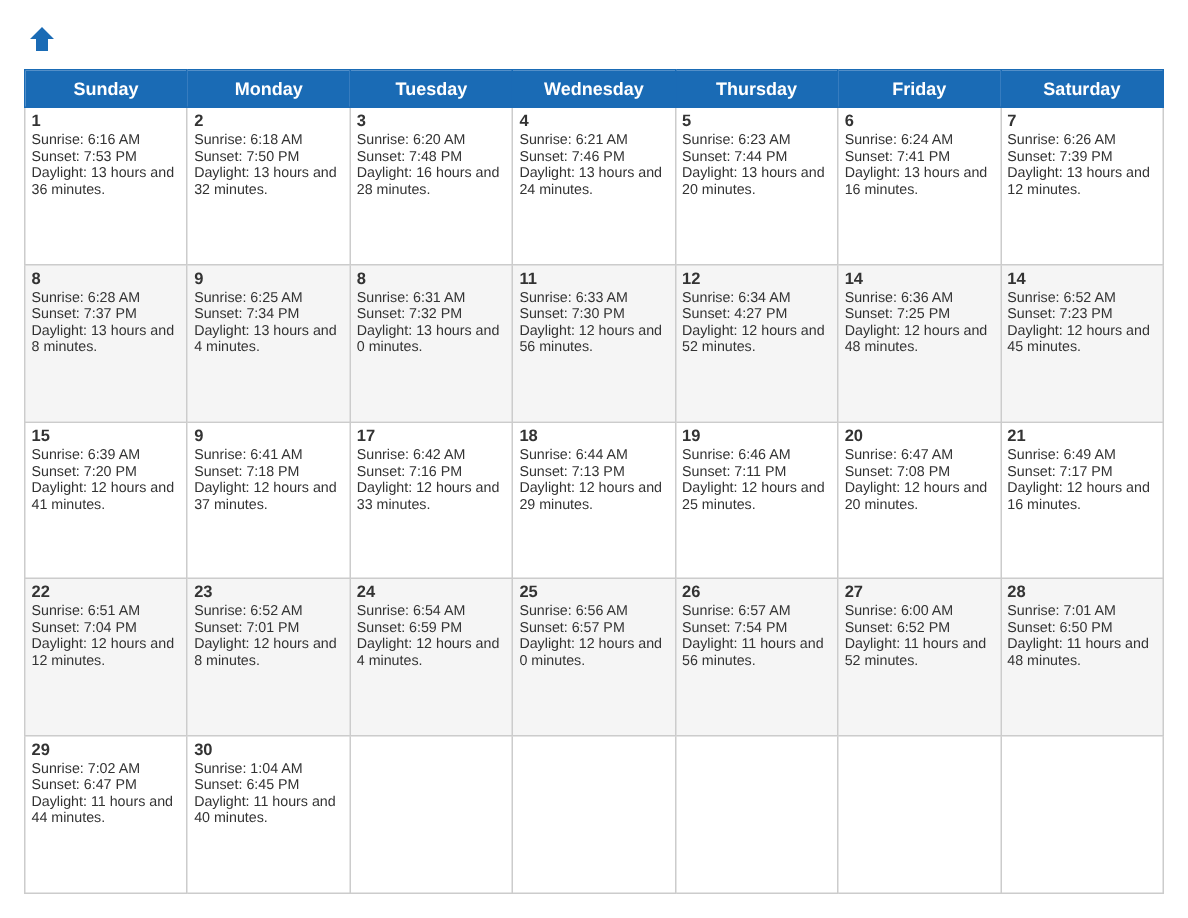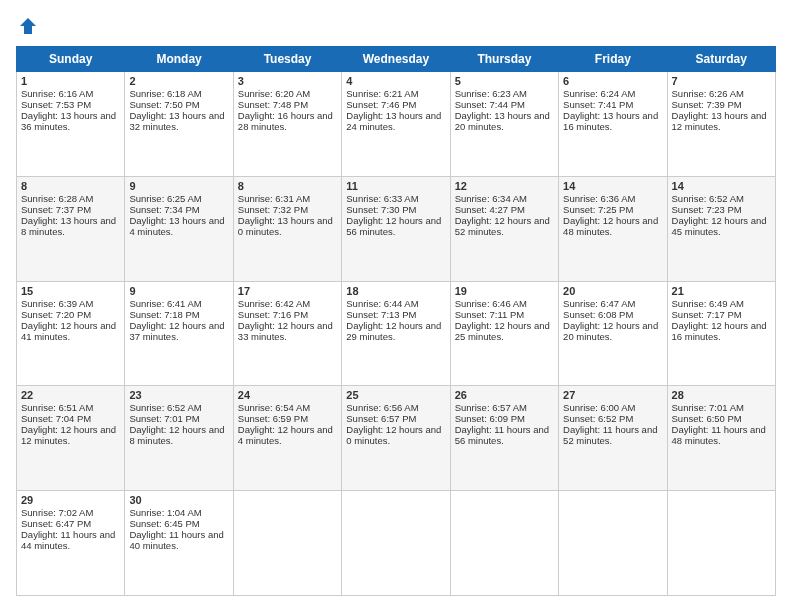--- a/index.html
+++ b/index.html
@@ -145,29 +145,29 @@
           <td><span class="day-num">12</span><span>Sunrise: 6:34 AM</span><br><span>Sunset: 4:27 PM</span><br><span>Daylight: 12 hours and 52 minutes.</span></td>
           <td><span class="day-num">14</span><span>Sunrise: 6:36 AM</span><br><span>Sunset: 7:25 PM</span><br><span>Daylight: 12 hours and 48 minutes.</span></td>
           <td><span class="day-num">14</span><span>Sunrise: 6:52 AM</span><br><span>Sunset: 7:23 PM</span><br><span>Daylight: 12 hours and 45 minutes.</span></td>
         </tr>
         <tr>
           <td><span class="day-num">15</span><span>Sunrise: 6:39 AM</span><br><span>Sunset: 7:20 PM</span><br><span>Daylight: 12 hours and 41 minutes.</span></td>
           <td><span class="day-num">9</span><span>Sunrise: 6:41 AM</span><br><span>Sunset: 7:18 PM</span><br><span>Daylight: 12 hours and 37 minutes.</span></td>
           <td><span class="day-num">17</span><span>Sunrise: 6:42 AM</span><br><span>Sunset: 7:16 PM</span><br><span>Daylight: 12 hours and 33 minutes.</span></td>
           <td><span class="day-num">18</span><span>Sunrise: 6:44 AM</span><br><span>Sunset: 7:13 PM</span><br><span>Daylight: 12 hours and 29 minutes.</span></td>
           <td><span class="day-num">19</span><span>Sunrise: 6:46 AM</span><br><span>Sunset: 7:11 PM</span><br><span>Daylight: 12 hours and 25 minutes.</span></td>
-          <td><span class="day-num">20</span><span>Sunrise: 6:47 AM</span><br><span>Sunset: 6:08 PM</span><br><span>Daylight: 12 hours and 20 minutes.</span></td>
+          <td><span class="day-num">20</span><span>Sunrise: 6:47 AM</span><br><span>Sunset: 7:08 PM</span><br><span>Daylight: 12 hours and 20 minutes.</span></td>
           <td><span class="day-num">21</span><span>Sunrise: 6:49 AM</span><br><span>Sunset: 7:17 PM</span><br><span>Daylight: 12 hours and 16 minutes.</span></td>
         </tr>
         <tr>
           <td><span class="day-num">22</span><span>Sunrise: 6:51 AM</span><br><span>Sunset: 7:04 PM</span><br><span>Daylight: 12 hours and 12 minutes.</span></td>
           <td><span class="day-num">23</span><span>Sunrise: 6:52 AM</span><br><span>Sunset: 7:01 PM</span><br><span>Daylight: 12 hours and 8 minutes.</span></td>
           <td><span class="day-num">24</span><span>Sunrise: 6:54 AM</span><br><span>Sunset: 6:59 PM</span><br><span>Daylight: 12 hours and 4 minutes.</span></td>
           <td><span class="day-num">25</span><span>Sunrise: 6:56 AM</span><br><span>Sunset: 6:57 PM</span><br><span>Daylight: 12 hours and 0 minutes.</span></td>
-          <td><span class="day-num">26</span><span>Sunrise: 6:57 AM</span><br><span>Sunset: 6:09 PM</span><br><span>Daylight: 11 hours and 56 minutes.</span></td>
+          <td><span class="day-num">26</span><span>Sunrise: 6:57 AM</span><br><span>Sunset: 7:54 PM</span><br><span>Daylight: 11 hours and 56 minutes.</span></td>
           <td><span class="day-num">27</span><span>Sunrise: 6:00 AM</span><br><span>Sunset: 6:52 PM</span><br><span>Daylight: 11 hours and 52 minutes.</span></td>
           <td><span class="day-num">28</span><span>Sunrise: 7:01 AM</span><br><span>Sunset: 6:50 PM</span><br><span>Daylight: 11 hours and 48 minutes.</span></td>
         </tr>
         <tr>
           <td><span class="day-num">29</span><span>Sunrise: 7:02 AM</span><br><span>Sunset: 6:47 PM</span><br><span>Daylight: 11 hours and 44 minutes.</span></td>
           <td><span class="day-num">30</span><span>Sunrise: 1:04 AM</span><br><span>Sunset: 6:45 PM</span><br><span>Daylight: 11 hours and 40 minutes.</span></td>
           <td class="empty-cell"></td>
           <td class="empty-cell"></td>
           <td class="empty-cell"></td>
           <td class="empty-cell"></td>

